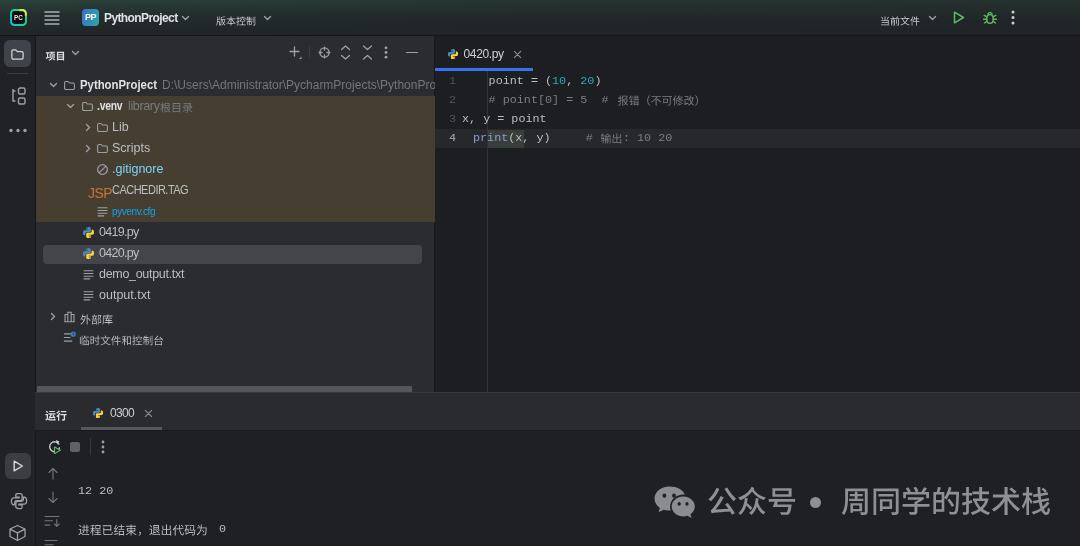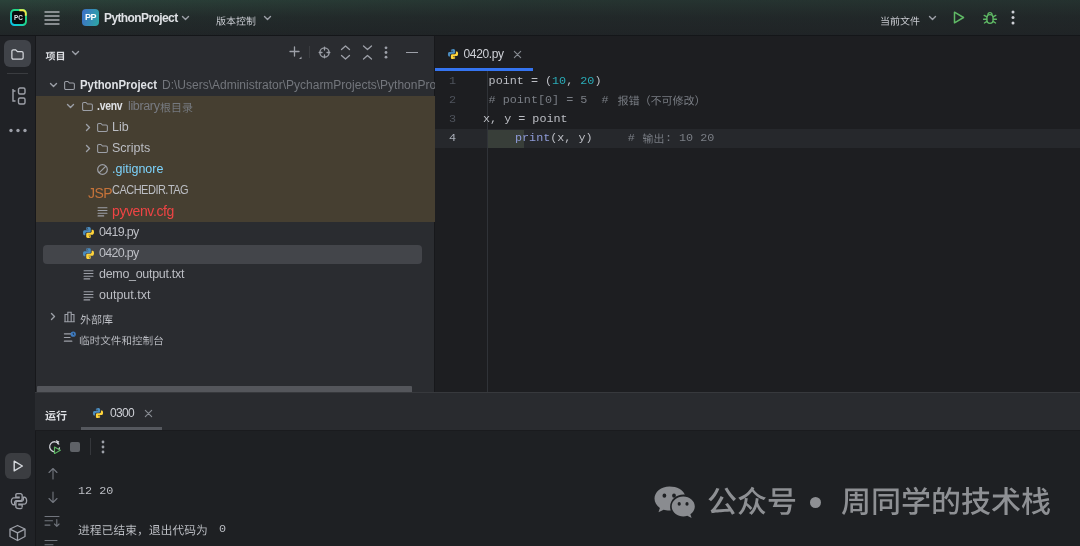--- a/index.html
+++ b/index.html
@@ -192,21 +192,21 @@
 <div class="abs" style="left:88px;top:184.5px;font-size:14px;font-weight:normal;color:#C5733A;letter-spacing:-0.5px">JSP</div>
 <div class="abs" style="left:112px;top:179.5px;height:21px;line-height:21px;font-size:12.5px;letter-spacing:-0.6px;transform:scaleX(0.882);transform-origin:0 50%;color:#BCBEC4;white-space:pre">CACHEDIR.TAG</div>
 <svg style="position:absolute;left:96px;top:204.5px" width="13" height="13" viewBox="0 0 16 16">
       <g stroke="#9DA0A8" stroke-width="1.3" stroke-linecap="round">
         <line x1="2.5" y1="3.5" x2="13.5" y2="3.5"></line>
         <line x1="2.5" y1="6.8" x2="13.5" y2="6.8"></line>
         <line x1="2.5" y1="10.1" x2="13.5" y2="10.1"></line>
         <line x1="2.5" y1="13.4" x2="9.5" y2="13.4"></line>
       </g>
     </svg>
-<div class="abs" style="left:112px;top:200.5px;height:21px;line-height:21px;font-size:14px;letter-spacing:-0.4px;color:#ef4444;white-space:pre">pyvenv.cfg</div>
+<div class="abs" style="left:112px;top:200.5px;height:21px;line-height:21px;font-size:10px;letter-spacing:-0.4px;color:#0ea5e9;white-space:pre">pyvenv.cfg</div>
 <svg style="position:absolute;left:82px;top:225.5px" width="13" height="13" viewBox="0 0 16 16">
 <path d="M7.9 1.2c-2.9 0-2.7 1.3-2.7 1.3v2.1h2.9v.6H3.3s-2.1-.2-2.1 3c0 3.2 1.8 3.1 1.8 3.1h1.1V9.6s-.1-1.8 1.8-1.8h3.2s1.7 0 1.7-1.7V3s.3-1.8-3-1.8zM6.4 2.1a.66.66 0 1 1 0 1.3.66.66 0 0 1 0-1.3z" fill="#4B8BBE"></path>
 <path d="M8.1 14.8c2.9 0 2.7-1.3 2.7-1.3v-2.1H7.9v-.6h4.8s2.1.2 2.1-3c0-3.2-1.8-3.1-1.8-3.1h-1.1v1.7s.1 1.8-1.8 1.8H6.9s-1.7 0-1.7 1.7V13s-.3 1.8 3 1.8zm1.5-.9a.66.66 0 1 1 0-1.3.66.66 0 0 1 0 1.3z" fill="#FFD43B"></path>
     </svg>
 <div class="abs" style="left:99px;top:221.5px;height:21px;line-height:21px;font-size:12.5px;letter-spacing:-0.7px;color:#BCBEC4;white-space:pre">0419.py</div>
 <svg style="position:absolute;left:82px;top:246.5px" width="13" height="13" viewBox="0 0 16 16">
 <path d="M7.9 1.2c-2.9 0-2.7 1.3-2.7 1.3v2.1h2.9v.6H3.3s-2.1-.2-2.1 3c0 3.2 1.8 3.1 1.8 3.1h1.1V9.6s-.1-1.8 1.8-1.8h3.2s1.7 0 1.7-1.7V3s.3-1.8-3-1.8zM6.4 2.1a.66.66 0 1 1 0 1.3.66.66 0 0 1 0-1.3z" fill="#4B8BBE"></path>
 <path d="M8.1 14.8c2.9 0 2.7-1.3 2.7-1.3v-2.1H7.9v-.6h4.8s2.1.2 2.1-3c0-3.2-1.8-3.1-1.8-3.1h-1.1v1.7s.1 1.8-1.8 1.8H6.9s-1.7 0-1.7 1.7V13s-.3 1.8 3 1.8zm1.5-.9a.66.66 0 1 1 0-1.3.66.66 0 0 1 0 1.3z" fill="#FFD43B"></path>
     </svg>
 <div class="abs" style="left:99px;top:242.5px;height:21px;line-height:21px;font-size:12.5px;letter-spacing:-0.7px;color:#BCBEC4;white-space:pre">0420.py</div>
@@ -266,22 +266,22 @@
 <div class="abs" style="left:487px;top:71px;width:1px;height:321px;background:#303338"></div>
 <div class="abs" style="left:488px;top:129.5px;width:36px;height:18px;background:#383E39"></div>
 <div class="abs mono" style="left:430px;top:72px;width:26px;text-align:right;color:#4E535C">1</div>
 <div class="abs mono" style="left:430px;top:91px;width:26px;text-align:right;color:#4E535C">2</div>
 <div class="abs mono" style="left:430px;top:110px;width:26px;text-align:right;color:#4E535C">3</div>
 <div class="abs mono" style="left:430px;top:129px;width:26px;text-align:right;color:#A9AEB8">4</div>
 <div class="abs mono" style="left:488.6px;top:72px"><span style="color:#BCBEC4">point = (</span><span style="color:#2AACB8">10</span><span style="color:#BCBEC4">, </span><span style="color:#2AACB8">20</span><span style="color:#BCBEC4">)</span></div>
 <div class="abs mono" style="left:488.6px;top:91px;color:#7A7E85"># point[0] = 5  # <span style="display:inline-block;vertical-align:-2.5px"><svg width="91" height="11" viewBox="0 -10.0 91 11.4">
           <path d="M4.8 -9.2V0.9H5.7V-4.5H6.0C6.5 -3.3 7.0 -2.2 7.8 -1.3C7.2 -0.6 6.5 -0.1 5.7 0.3C5.9 0.5 6.2 0.7 6.3 0.9C7.1 0.5 7.8 -0.0 8.3 -0.6C8.9 0.0 9.6 0.5 10.4 0.9C10.5 0.7 10.8 0.3 11.0 0.2C10.2 -0.2 9.5 -0.7 8.9 -1.3C9.7 -2.4 10.3 -3.7 10.6 -5.1L10.0 -5.3L9.9 -5.3H5.7V-8.4H9.3C9.3 -7.4 9.2 -6.9 9.1 -6.8C9.0 -6.7 8.8 -6.7 8.6 -6.7C8.4 -6.7 7.6 -6.7 6.9 -6.7C7.0 -6.6 7.1 -6.3 7.1 -6.0C7.9 -6.0 8.6 -6.0 8.9 -6.0C9.3 -6.0 9.6 -6.1 9.8 -6.3C10.0 -6.6 10.1 -7.2 10.2 -8.8C10.2 -8.9 10.2 -9.2 10.2 -9.2ZM6.8 -4.5H9.6C9.3 -3.6 8.9 -2.7 8.3 -1.9C7.7 -2.7 7.2 -3.6 6.8 -4.5ZM2.2 -9.6V-7.3H0.5V-6.4H2.2V-4.0L0.4 -3.5L0.6 -2.7L2.2 -3.1V-0.1C2.2 0.0 2.1 0.1 1.9 0.1C1.7 0.1 1.1 0.1 0.5 0.1C0.6 0.3 0.7 0.7 0.8 0.9C1.7 0.9 2.2 0.9 2.6 0.8C2.9 0.6 3.0 0.4 3.0 -0.2V-3.4L4.4 -3.8L4.3 -4.6L3.0 -4.3V-6.4H4.3V-7.3H3.0V-9.6Z M13.4 -9.5C13.1 -8.5 12.5 -7.5 11.8 -6.8C12.0 -6.6 12.2 -6.2 12.3 -6.0C12.6 -6.4 13.0 -6.9 13.3 -7.4H16.0V-8.2H13.7C13.9 -8.6 14.0 -8.9 14.2 -9.3ZM12.1 -3.9V-3.1H13.7V-0.9C13.7 -0.4 13.4 -0.1 13.2 0.0C13.3 0.2 13.5 0.6 13.6 0.8C13.7 0.6 14.0 0.4 16.0 -0.7C15.9 -0.9 15.8 -1.2 15.8 -1.4L14.5 -0.7V-3.1H16.1V-3.9H14.5V-5.5H15.8V-6.2H12.6V-5.5H13.7V-3.9ZM19.9 -9.6V-8.1H18.4V-9.6H17.6V-8.1H16.5V-7.3H17.6V-5.8H16.2V-5.0H22.3V-5.8H20.7V-7.3H22.1V-8.1H20.7V-9.6ZM18.4 -7.3H19.9V-5.8H18.4ZM17.6 -1.5H20.7V-0.3H17.6ZM17.6 -2.2V-3.4H20.7V-2.2ZM16.8 -4.1V0.9H17.6V0.4H20.7V0.8H21.6V-4.1Z M30.7 -4.3C30.7 -2.1 31.6 -0.3 33.0 1.1L33.7 0.7C32.4 -0.6 31.6 -2.3 31.6 -4.3C31.6 -6.4 32.4 -8.0 33.7 -9.4L33.0 -9.8C31.6 -8.4 30.7 -6.6 30.7 -4.3Z M40.6 -5.4C41.9 -4.5 43.6 -3.2 44.4 -2.3L45.1 -3.0C44.3 -3.9 42.6 -5.1 41.2 -6.0ZM35.0 -8.8V-7.9H40.1C38.9 -6.0 37.0 -4.0 34.7 -2.9C34.9 -2.7 35.1 -2.4 35.3 -2.2C36.9 -3.0 38.3 -4.2 39.4 -5.5V0.9H40.4V-6.7C40.7 -7.1 40.9 -7.5 41.2 -7.9H44.8V-8.8Z M46.2 -8.8V-7.9H54.1V-0.3C54.1 -0.1 54.0 -0.0 53.8 0.0C53.5 0.0 52.6 0.0 51.7 -0.0C51.8 0.2 52.0 0.6 52.0 0.9C53.1 0.9 53.9 0.9 54.4 0.7C54.8 0.6 55.0 0.3 55.0 -0.3V-7.9H56.4V-8.8ZM48.2 -5.4H51.2V-2.8H48.2ZM47.4 -6.2V-1.1H48.2V-2.0H52.1V-6.2Z M65.0 -4.4C64.3 -3.8 63.2 -3.3 62.2 -3.0C62.3 -2.8 62.5 -2.6 62.7 -2.5C63.7 -2.8 64.9 -3.4 65.6 -4.1ZM66.1 -3.3C65.3 -2.5 63.8 -1.8 62.3 -1.5C62.5 -1.3 62.7 -1.1 62.8 -0.9C64.3 -1.3 65.8 -2.0 66.7 -3.0ZM67.1 -2.0C66.1 -0.9 64.0 -0.1 61.7 0.2C61.9 0.4 62.1 0.7 62.2 0.9C64.6 0.5 66.7 -0.4 67.9 -1.7ZM60.5 -6.4V-0.9H61.2V-6.4ZM63.3 -7.6H66.5C66.1 -7.0 65.5 -6.5 64.9 -6.0C64.2 -6.5 63.7 -7.1 63.3 -7.6ZM63.4 -9.6C63.0 -8.4 62.1 -7.2 61.2 -6.4C61.4 -6.3 61.7 -6.0 61.9 -5.9C62.2 -6.2 62.6 -6.6 62.9 -7.0C63.2 -6.5 63.7 -6.1 64.2 -5.6C63.3 -5.2 62.3 -4.8 61.2 -4.6C61.4 -4.5 61.6 -4.2 61.6 -4.0C62.8 -4.2 63.9 -4.6 64.9 -5.2C65.6 -4.7 66.5 -4.3 67.6 -4.1C67.7 -4.3 67.9 -4.6 68.1 -4.7C67.1 -4.9 66.3 -5.2 65.5 -5.6C66.4 -6.2 67.1 -7.1 67.6 -8.1L67.1 -8.4L66.9 -8.3H63.7C63.9 -8.7 64.1 -9.0 64.2 -9.4ZM59.7 -9.5C59.1 -7.7 58.2 -6.0 57.2 -4.9C57.4 -4.6 57.6 -4.2 57.7 -4.0C58.0 -4.4 58.4 -4.9 58.7 -5.5V0.9H59.6V-7.0C59.9 -7.7 60.2 -8.5 60.5 -9.3Z M75.3 -6.7H77.6C77.4 -5.2 77.0 -3.9 76.4 -2.9C75.9 -3.9 75.5 -5.2 75.2 -6.5ZM69.3 -8.8V-7.9H72.5V-5.5H69.4V-1.2C69.4 -0.8 69.2 -0.6 69.1 -0.5C69.2 -0.3 69.3 0.1 69.4 0.4C69.7 0.1 70.1 -0.1 73.4 -1.3C73.4 -1.5 73.3 -1.9 73.3 -2.1L70.3 -1.1V-4.7H73.3L73.2 -4.6C73.4 -4.5 73.8 -4.1 73.9 -4.0C74.2 -4.4 74.5 -4.8 74.7 -5.3C75.0 -4.1 75.4 -3.0 75.9 -2.1C75.3 -1.1 74.4 -0.4 73.1 0.2C73.3 0.4 73.6 0.8 73.7 1.0C74.8 0.4 75.7 -0.4 76.4 -1.3C77.1 -0.4 77.9 0.4 78.8 0.9C79.0 0.6 79.2 0.3 79.4 0.1C78.4 -0.3 77.6 -1.1 77.0 -2.0C77.7 -3.3 78.2 -4.8 78.5 -6.7H79.3V-7.5H75.5C75.7 -8.1 75.9 -8.8 76.0 -9.4L75.2 -9.6C74.8 -7.7 74.2 -5.9 73.3 -4.7V-8.8Z M83.3 -4.3C83.3 -6.6 82.4 -8.4 81.0 -9.8L80.3 -9.4C81.6 -8.0 82.4 -6.4 82.4 -4.3C82.4 -2.3 81.6 -0.6 80.3 0.7L81.0 1.1C82.4 -0.3 83.3 -2.1 83.3 -4.3Z" fill="#7A7E85"></path>
         </svg></span></div>
-<div class="abs mono" style="left:483px;top:110px;color:#BCBEC4">x, y = point</div>
-<div class="abs mono" style="left:515px;top:129px"><span style="color:#8E9BD8">print</span><span style="color:#BCBEC4">(x, y)</span><span style="color:#7A7E85">     # <span style="display:inline-block;vertical-align:-2.5px"><svg width="23" height="11" viewBox="0 -10.0 23 11.4">
+<div class="abs mono" style="left:462px;top:110px;color:#BCBEC4">x, y = point</div>
+<div class="abs mono" style="left:473px;top:129px"><span style="color:#8E9BD8">print</span><span style="color:#BCBEC4">(x, y)</span><span style="color:#7A7E85">     # <span style="display:inline-block;vertical-align:-2.5px"><svg width="23" height="11" viewBox="0 -10.0 23 11.4">
             <path d="M8.4 -5.1V-1.0H9.0V-5.1ZM9.8 -5.5V-0.1C9.8 0.1 9.8 0.1 9.6 0.1C9.5 0.1 9.0 0.1 8.5 0.1C8.6 0.3 8.7 0.6 8.7 0.8C9.4 0.8 9.9 0.8 10.1 0.7C10.4 0.6 10.5 0.4 10.5 -0.1V-5.5ZM0.8 -3.8C0.9 -3.9 1.2 -3.9 1.6 -3.9H2.5V-2.3C1.7 -2.2 1.0 -2.0 0.5 -1.9L0.7 -1.1L2.5 -1.6V0.9H3.2V-1.8L4.2 -2.0L4.1 -2.7L3.2 -2.5V-3.9H4.2V-4.7H3.2V-6.4H2.5V-4.7H1.5C1.8 -5.5 2.1 -6.5 2.3 -7.4H4.2V-8.2H2.5C2.6 -8.6 2.6 -9.0 2.7 -9.4L1.9 -9.6C1.8 -9.1 1.8 -8.7 1.7 -8.2H0.5V-7.4H1.6C1.4 -6.5 1.1 -5.7 1.0 -5.4C0.9 -4.9 0.7 -4.5 0.5 -4.5C0.6 -4.3 0.8 -3.9 0.8 -3.8ZM7.5 -9.6C6.8 -8.4 5.3 -7.3 4.0 -6.6C4.2 -6.5 4.4 -6.2 4.5 -6.0C4.8 -6.2 5.1 -6.3 5.4 -6.5V-6.1H9.7V-6.6C9.9 -6.5 10.2 -6.3 10.6 -6.1C10.7 -6.3 10.9 -6.6 11.1 -6.8C9.9 -7.3 8.8 -8.0 8.0 -8.9L8.2 -9.3ZM5.8 -6.8C6.4 -7.2 7.0 -7.8 7.5 -8.4C8.1 -7.7 8.7 -7.2 9.4 -6.8ZM7.0 -4.6V-3.7H5.4V-4.6ZM4.7 -5.3V0.9H5.4V-1.5H7.0V0.0C7.0 0.1 7.0 0.1 6.9 0.1C6.8 0.1 6.5 0.1 6.1 0.1C6.2 0.3 6.3 0.6 6.3 0.8C6.8 0.8 7.2 0.8 7.4 0.7C7.7 0.6 7.7 0.4 7.7 0.0V-5.3ZM5.4 -3.1H7.0V-2.1H5.4Z M12.6 -3.9V0.2H20.7V0.9H21.6V-3.9H20.7V-0.6H17.5V-4.6H21.1V-8.6H20.2V-5.4H17.5V-9.6H16.6V-5.4H14.0V-8.5H13.1V-4.6H16.6V-0.6H13.5V-3.9Z" fill="#7A7E85"></path>
           </svg></span>: 10 20</span></div>
 <div class="abs" style="left:35px;top:393px;width:1045px;height:37px;background:#292B2F"></div>
 <div class="abs" style="left:35px;top:392px;width:1045px;height:1px;background:#37393D"></div>
 <div class="abs" style="left:35px;top:430px;width:1045px;height:1px;background:#1A1B1E"></div>
 <div class="abs" style="left:45px;top:407px"><svg width="22" height="11" viewBox="0 -9.7 22 11.0">
         <path d="M4.2 -8.8V-7.6H9.8V-8.8ZM0.6 -8.1C1.2 -7.6 2.1 -7.0 2.5 -6.6L3.4 -7.5C3.0 -7.9 2.1 -8.5 1.5 -8.9ZM4.2 -1.2C4.6 -1.4 5.2 -1.5 8.9 -1.8C9.0 -1.5 9.2 -1.3 9.3 -1.0L10.5 -1.6C10.1 -2.5 9.2 -3.8 8.6 -4.9L7.5 -4.4L8.3 -3.0L5.6 -2.8C6.1 -3.5 6.6 -4.3 7.0 -5.1H10.5V-6.4H3.4V-5.1H5.4C5.0 -4.2 4.5 -3.4 4.4 -3.1C4.1 -2.8 3.9 -2.6 3.7 -2.5C3.9 -2.2 4.1 -1.5 4.2 -1.2ZM3.0 -5.6H0.4V-4.4H1.7V-1.3C1.3 -1.0 0.7 -0.6 0.3 -0.2L1.2 1.1C1.6 0.5 2.2 -0.2 2.5 -0.2C2.7 -0.2 3.1 0.1 3.6 0.3C4.3 0.8 5.2 0.9 6.6 0.9C7.8 0.9 9.6 0.8 10.4 0.8C10.4 0.4 10.6 -0.3 10.8 -0.6C9.6 -0.5 7.8 -0.4 6.7 -0.4C5.5 -0.4 4.5 -0.4 3.7 -0.9C3.4 -1.1 3.2 -1.2 3.0 -1.3Z M15.9 -8.7V-7.5H21.3V-8.7ZM13.8 -9.3C13.3 -8.6 12.2 -7.6 11.3 -7.0C11.5 -6.7 11.9 -6.2 12.0 -5.9C13.1 -6.6 14.3 -7.8 15.1 -8.8ZM15.4 -5.7V-4.4H18.7V-0.6C18.7 -0.4 18.6 -0.4 18.4 -0.4C18.2 -0.4 17.5 -0.4 16.9 -0.4C17.1 0.0 17.2 0.6 17.3 1.0C18.3 1.0 19.0 0.9 19.4 0.7C19.9 0.5 20.1 0.2 20.1 -0.5V-4.4H21.6V-5.7ZM14.2 -7.0C13.5 -5.7 12.3 -4.4 11.2 -3.6C11.4 -3.4 11.9 -2.8 12.1 -2.5C12.4 -2.7 12.7 -3.0 13.0 -3.3V1.0H14.3V-4.8C14.7 -5.3 15.1 -5.9 15.5 -6.5Z" fill="#DFE1E5"></path>
       </svg></div>
 <svg style="position:absolute;left:92px;top:407px" width="12" height="12" viewBox="0 0 16 16">
 <path d="M7.9 1.2c-2.9 0-2.7 1.3-2.7 1.3v2.1h2.9v.6H3.3s-2.1-.2-2.1 3c0 3.2 1.8 3.1 1.8 3.1h1.1V9.6s-.1-1.8 1.8-1.8h3.2s1.7 0 1.7-1.7V3s.3-1.8-3-1.8zM6.4 2.1a.66.66 0 1 1 0 1.3.66.66 0 0 1 0-1.3z" fill="#4B8BBE"></path>

